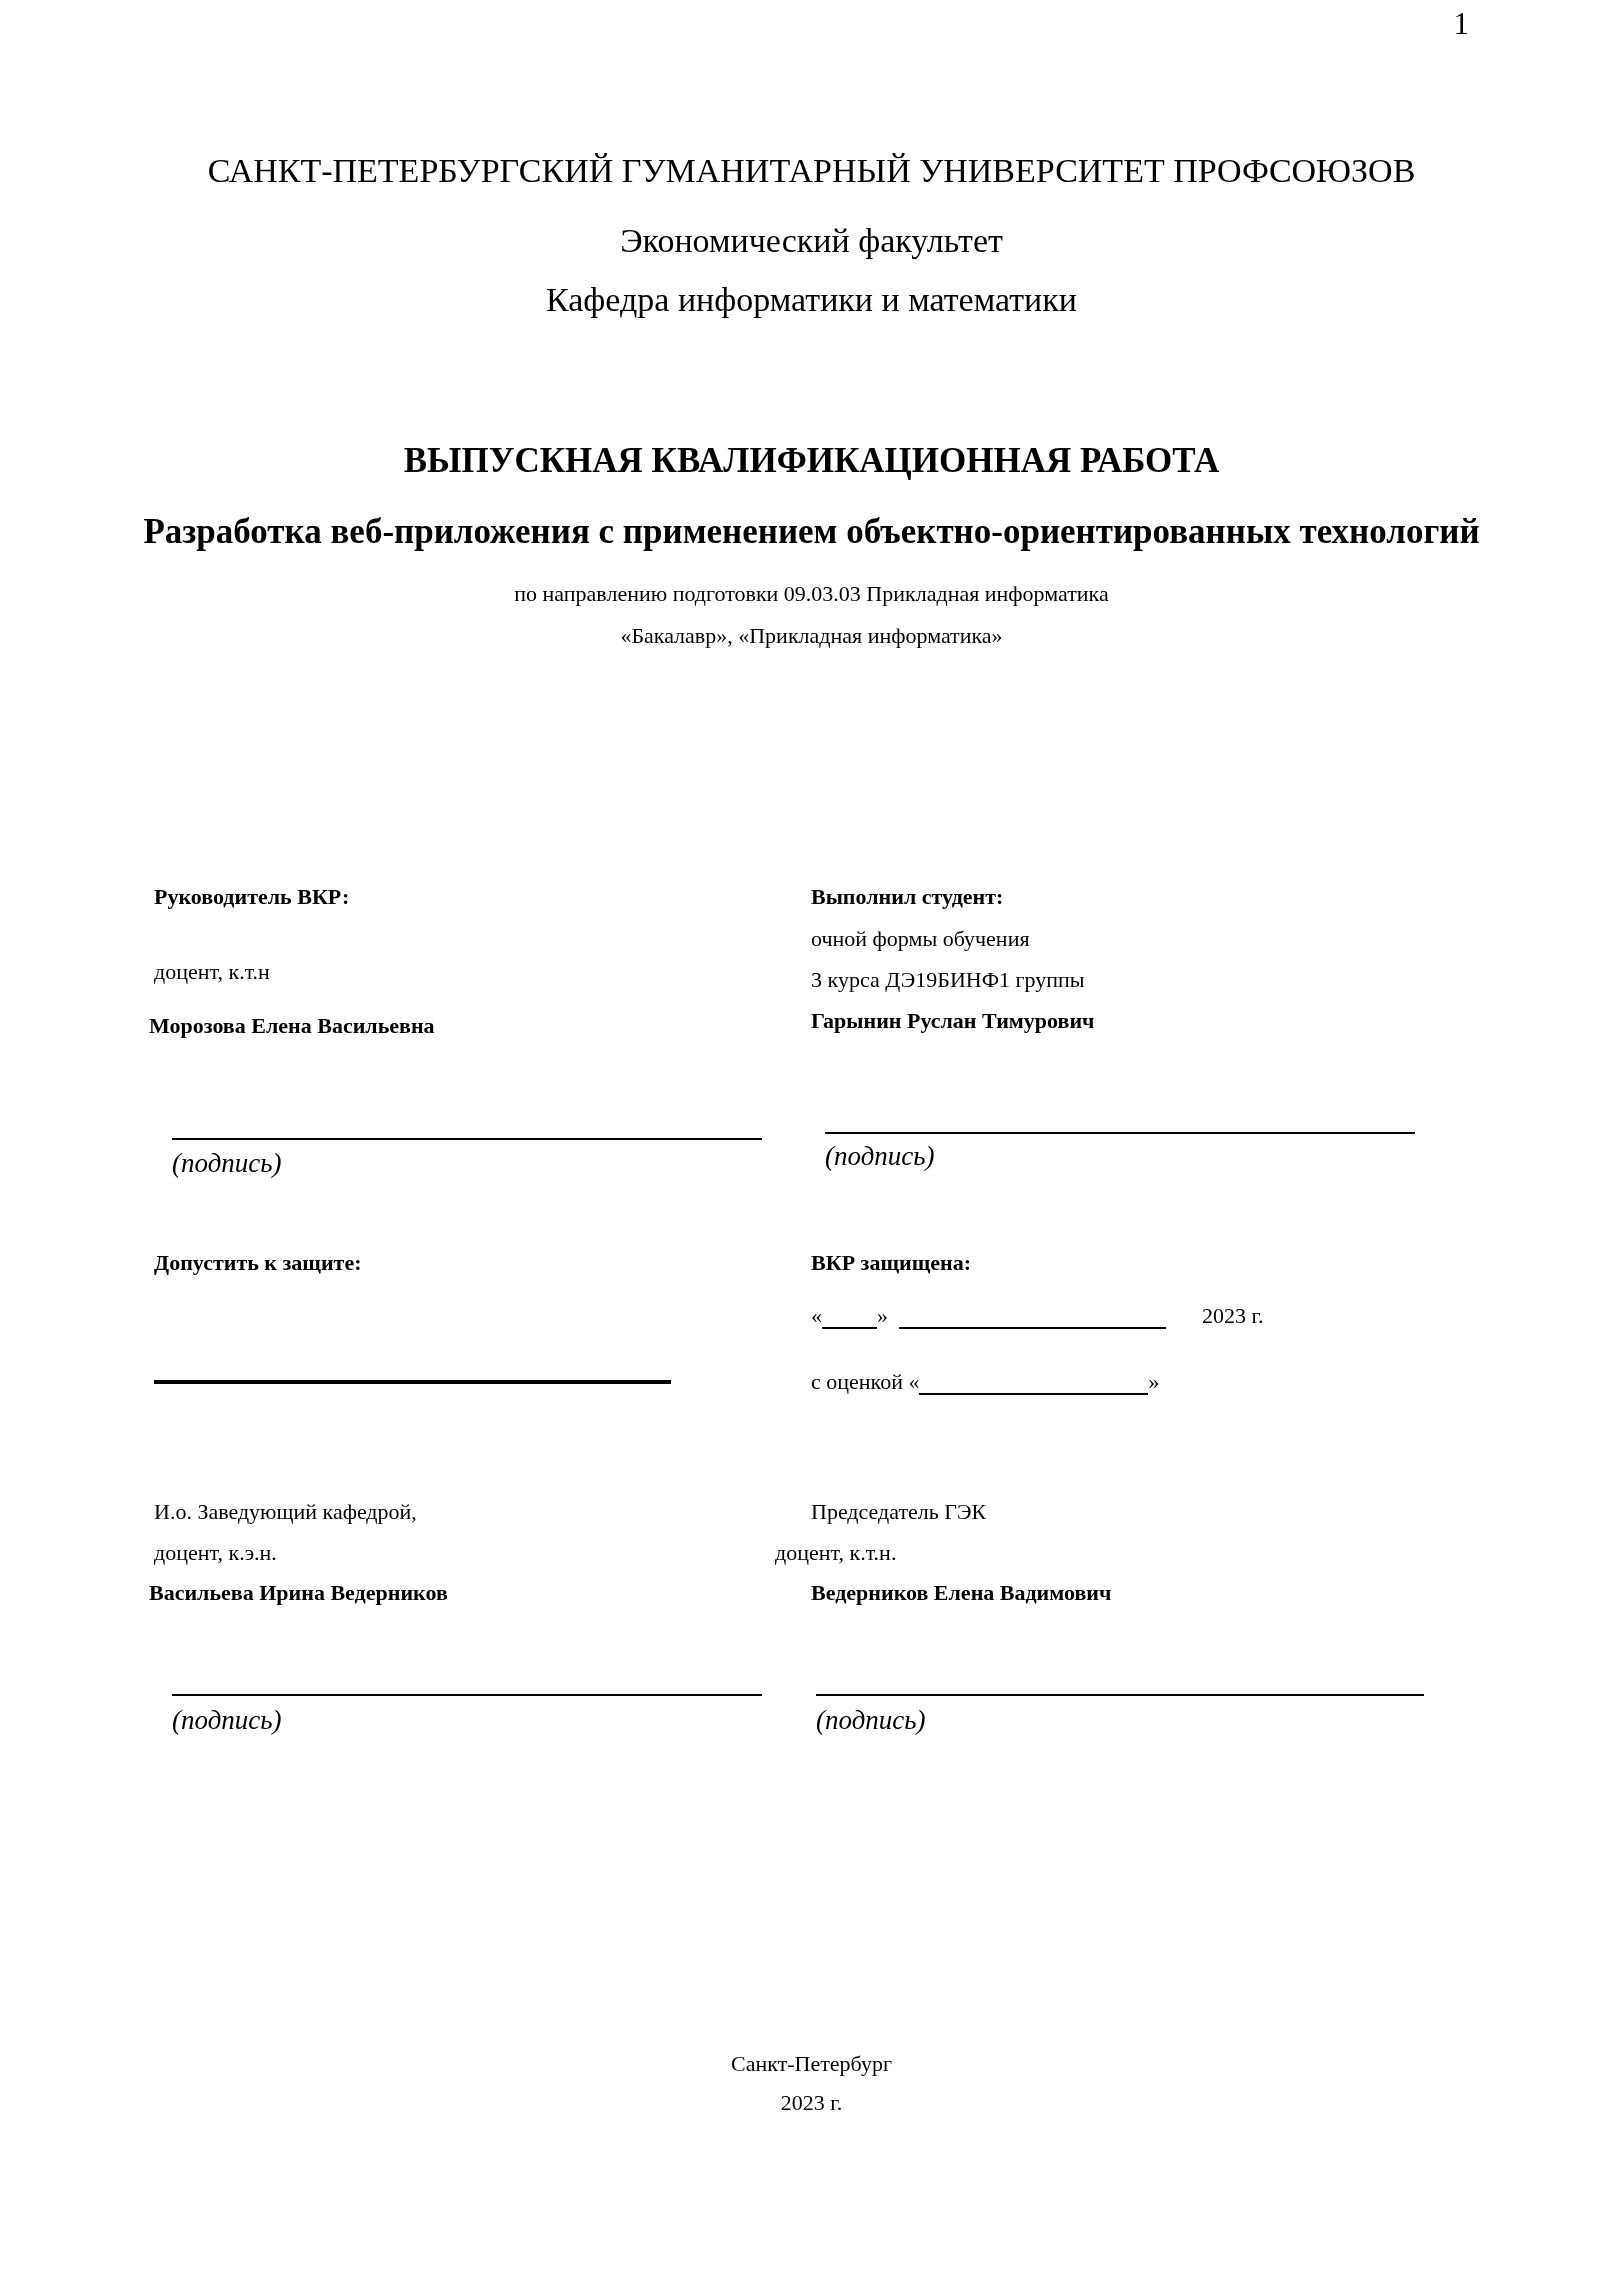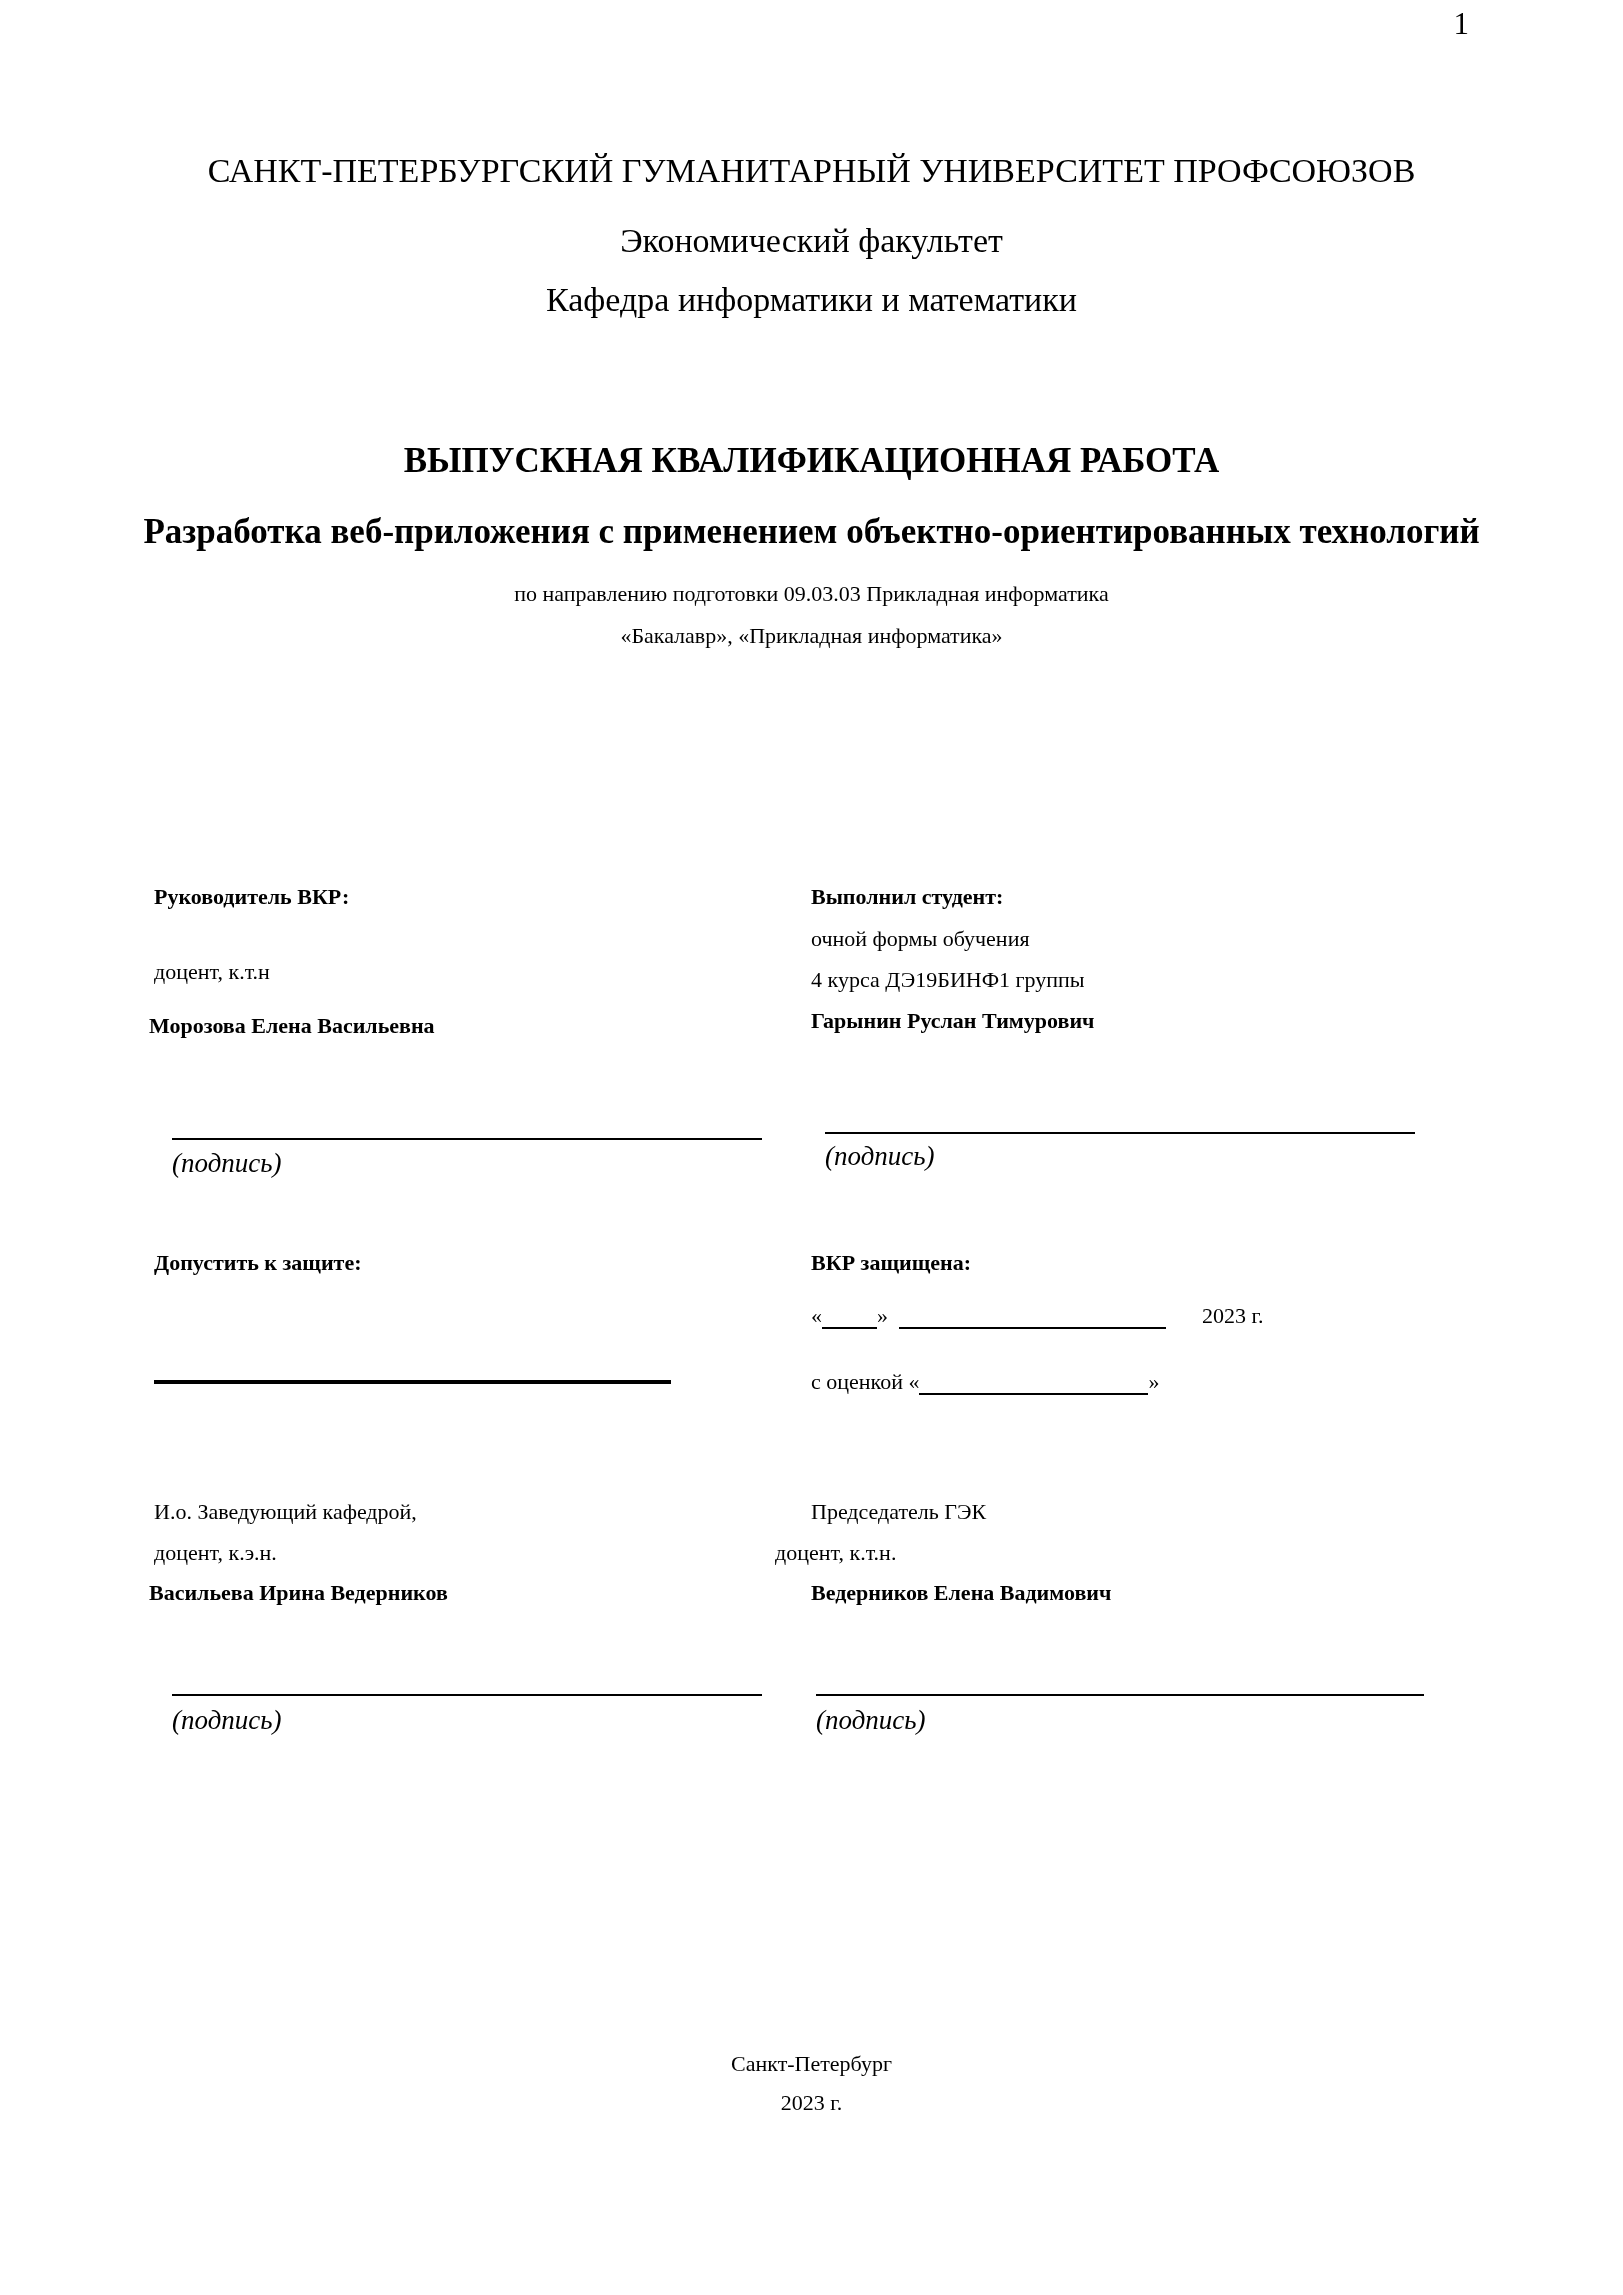--- a/index.html
+++ b/index.html
@@ -43,21 +43,21 @@
   <div class="abs center fs-title b" style="top:512px;">Разработка веб-приложения с применением объектно-ориентированных технологий</div>
   <div class="abs center fs-body" style="top:581px;">по направлению подготовки 09.03.03 Прикладная информатика</div>
   <div class="abs center fs-body" style="top:623px;">«Бакалавр», «Прикладная информатика»</div>
 
   <div class="abs fs-body b" style="top:884px;left:154px;">Руководитель ВКР:</div>
   <div class="abs fs-body" style="top:959px;left:154px;">доцент, к.т.н</div>
   <div class="abs fs-body b" style="top:992px;left:149px;margin-top:21px;">Морозова Елена Васильевна</div>
 
   <div class="abs fs-body b" style="top:884px;left:811px;">Выполнил студент:</div>
   <div class="abs fs-body" style="top:926px;left:811px;">очной формы обучения</div>
-  <div class="abs fs-body" style="top:967px;left:811px;">4 курса ДЭ19БИНФ1 группы</div>
+  <div class="abs fs-body" style="top:967px;left:811px;">3 курса ДЭ19БИНФ1 группы</div>
   <div class="abs fs-body b" style="top:1008px;left:811px;">Гарынин Руслан Тимурович</div>
 
   <div class="rule" style="top:1138px;left:172px;width:590px;height:2.4px;"></div>
   <div class="sig-caption fs-small" style="top:1148px;left:172px;width:590px;">(подпись)</div>
 
   <div class="rule" style="top:1132px;left:825px;width:590px;height:2.4px;"></div>
   <div class="sig-caption fs-small" style="top:1141px;left:825px;width:590px;">(подпись)</div>
 
   <div class="abs fs-body b" style="top:1250px;left:154px;">Допустить к защите:</div>
   <div class="abs fs-body b" style="top:1250px;left:811px;">ВКР защищена:</div>

